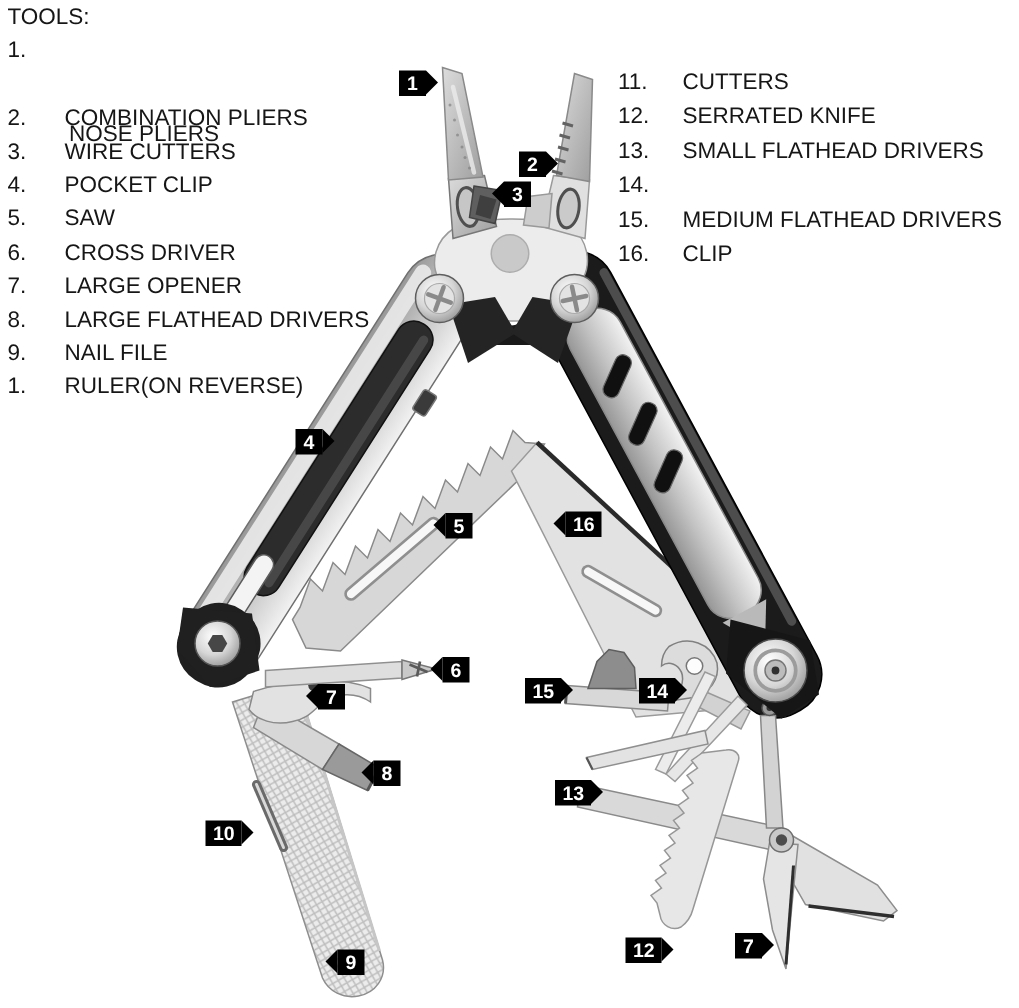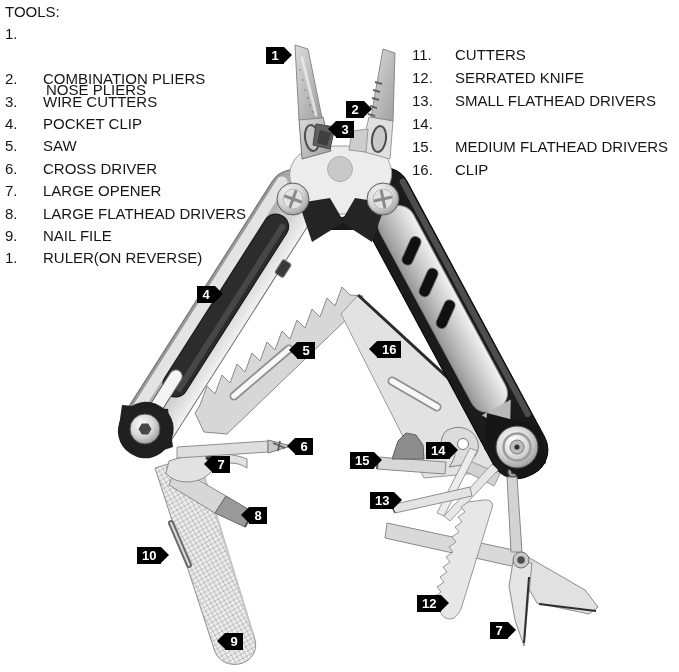--- a/index.html
+++ b/index.html
@@ -259,19 +259,19 @@
   <div class="tag ar" style="left:346px;top:101px">2</div>
   <div class="tag al" style="left:336px;top:121px">3</div>
   <div class="tag ar" style="left:197px;top:286px">4</div>
   <div class="tag al" style="left:297px;top:342px">5</div>
   <div class="tag al" style="left:295px;top:438px">6</div>
   <div class="tag al" style="left:212px;top:456px">7</div>
   <div class="tag al" style="left:249px;top:507px">8</div>
   <div class="tag al" style="left:225px;top:633px">9</div>
   <div class="tag ar" style="left:137px;top:547px">10</div>
   <div class="tag ar" style="left:490px;top:622px">7</div>
-  <div class="tag ar" style="left:417px;top:595px">12</div>
-  <div class="tag ar" style="left:370px;top:492px">13</div>
-  <div class="tag ar" style="left:426px;top:442px">14</div>
+  <div class="tag ar" style="left:417px;top:625px">12</div>
+  <div class="tag ar" style="left:370px;top:520px">13</div>
+  <div class="tag ar" style="left:426px;top:452px">14</div>
   <div class="tag ar" style="left:350px;top:452px">15</div>
   <div class="tag al" style="left:377px;top:341px">16</div>
 
 </div>
 
 </body></html>

